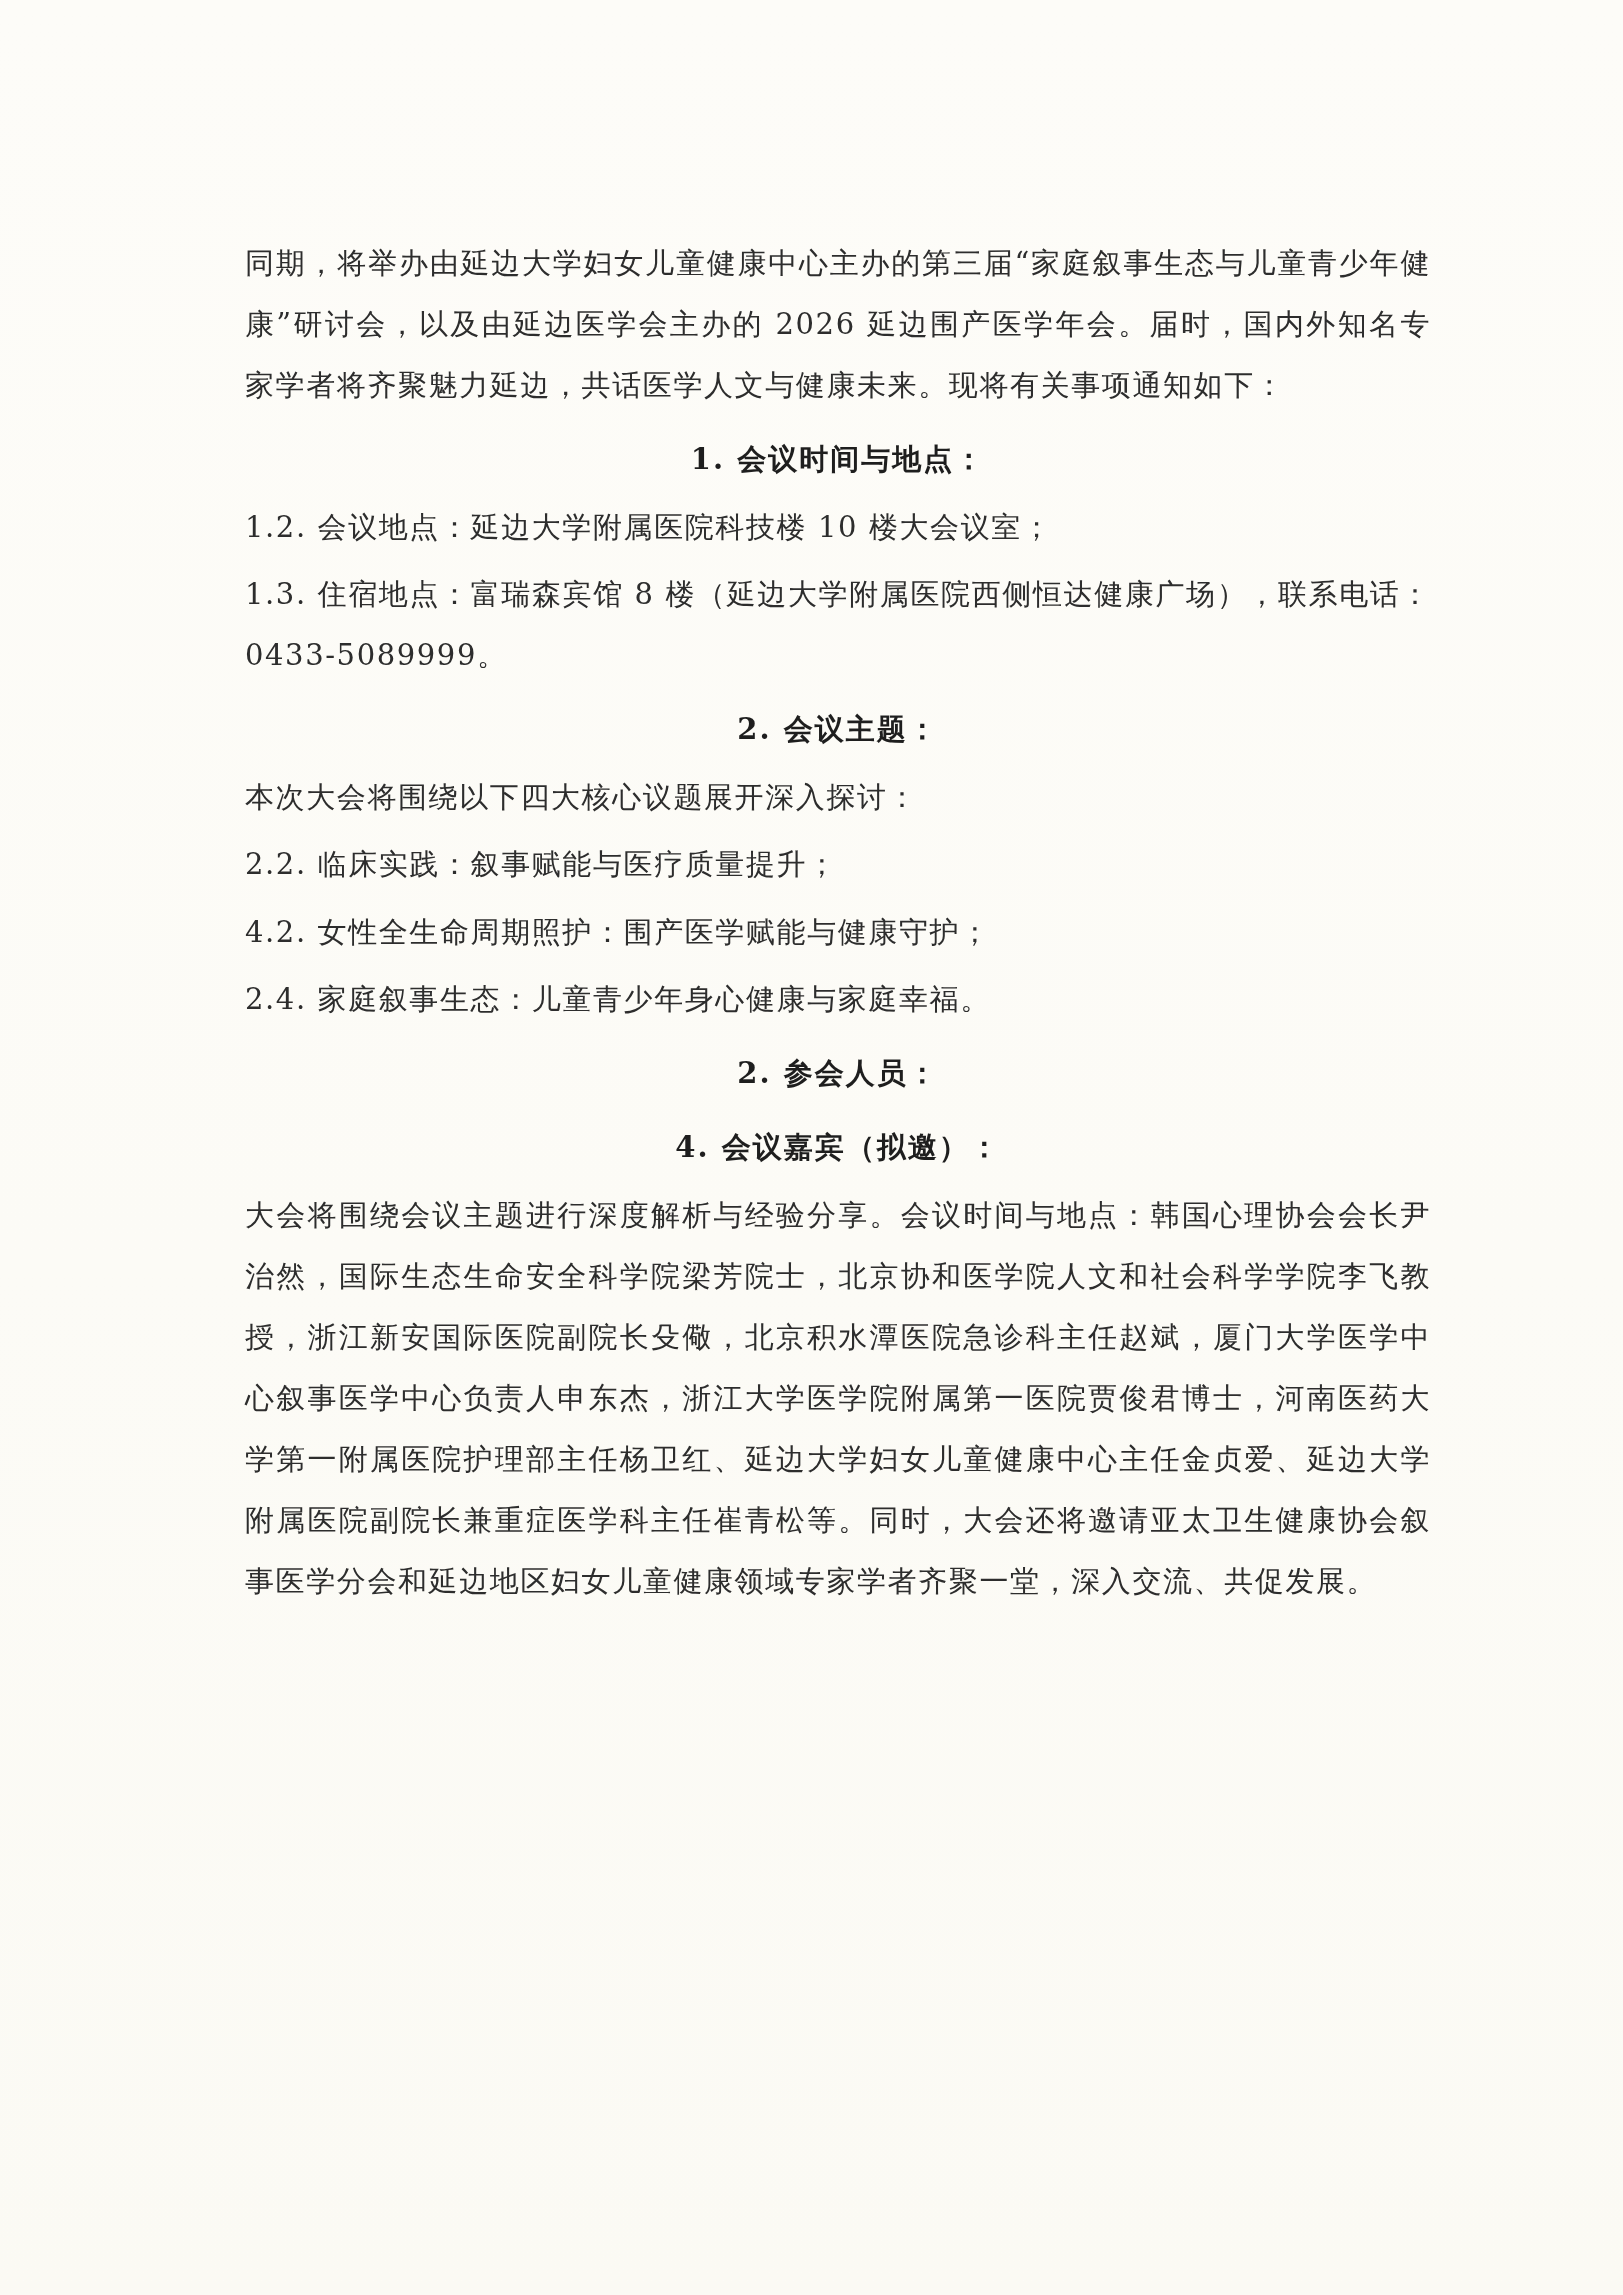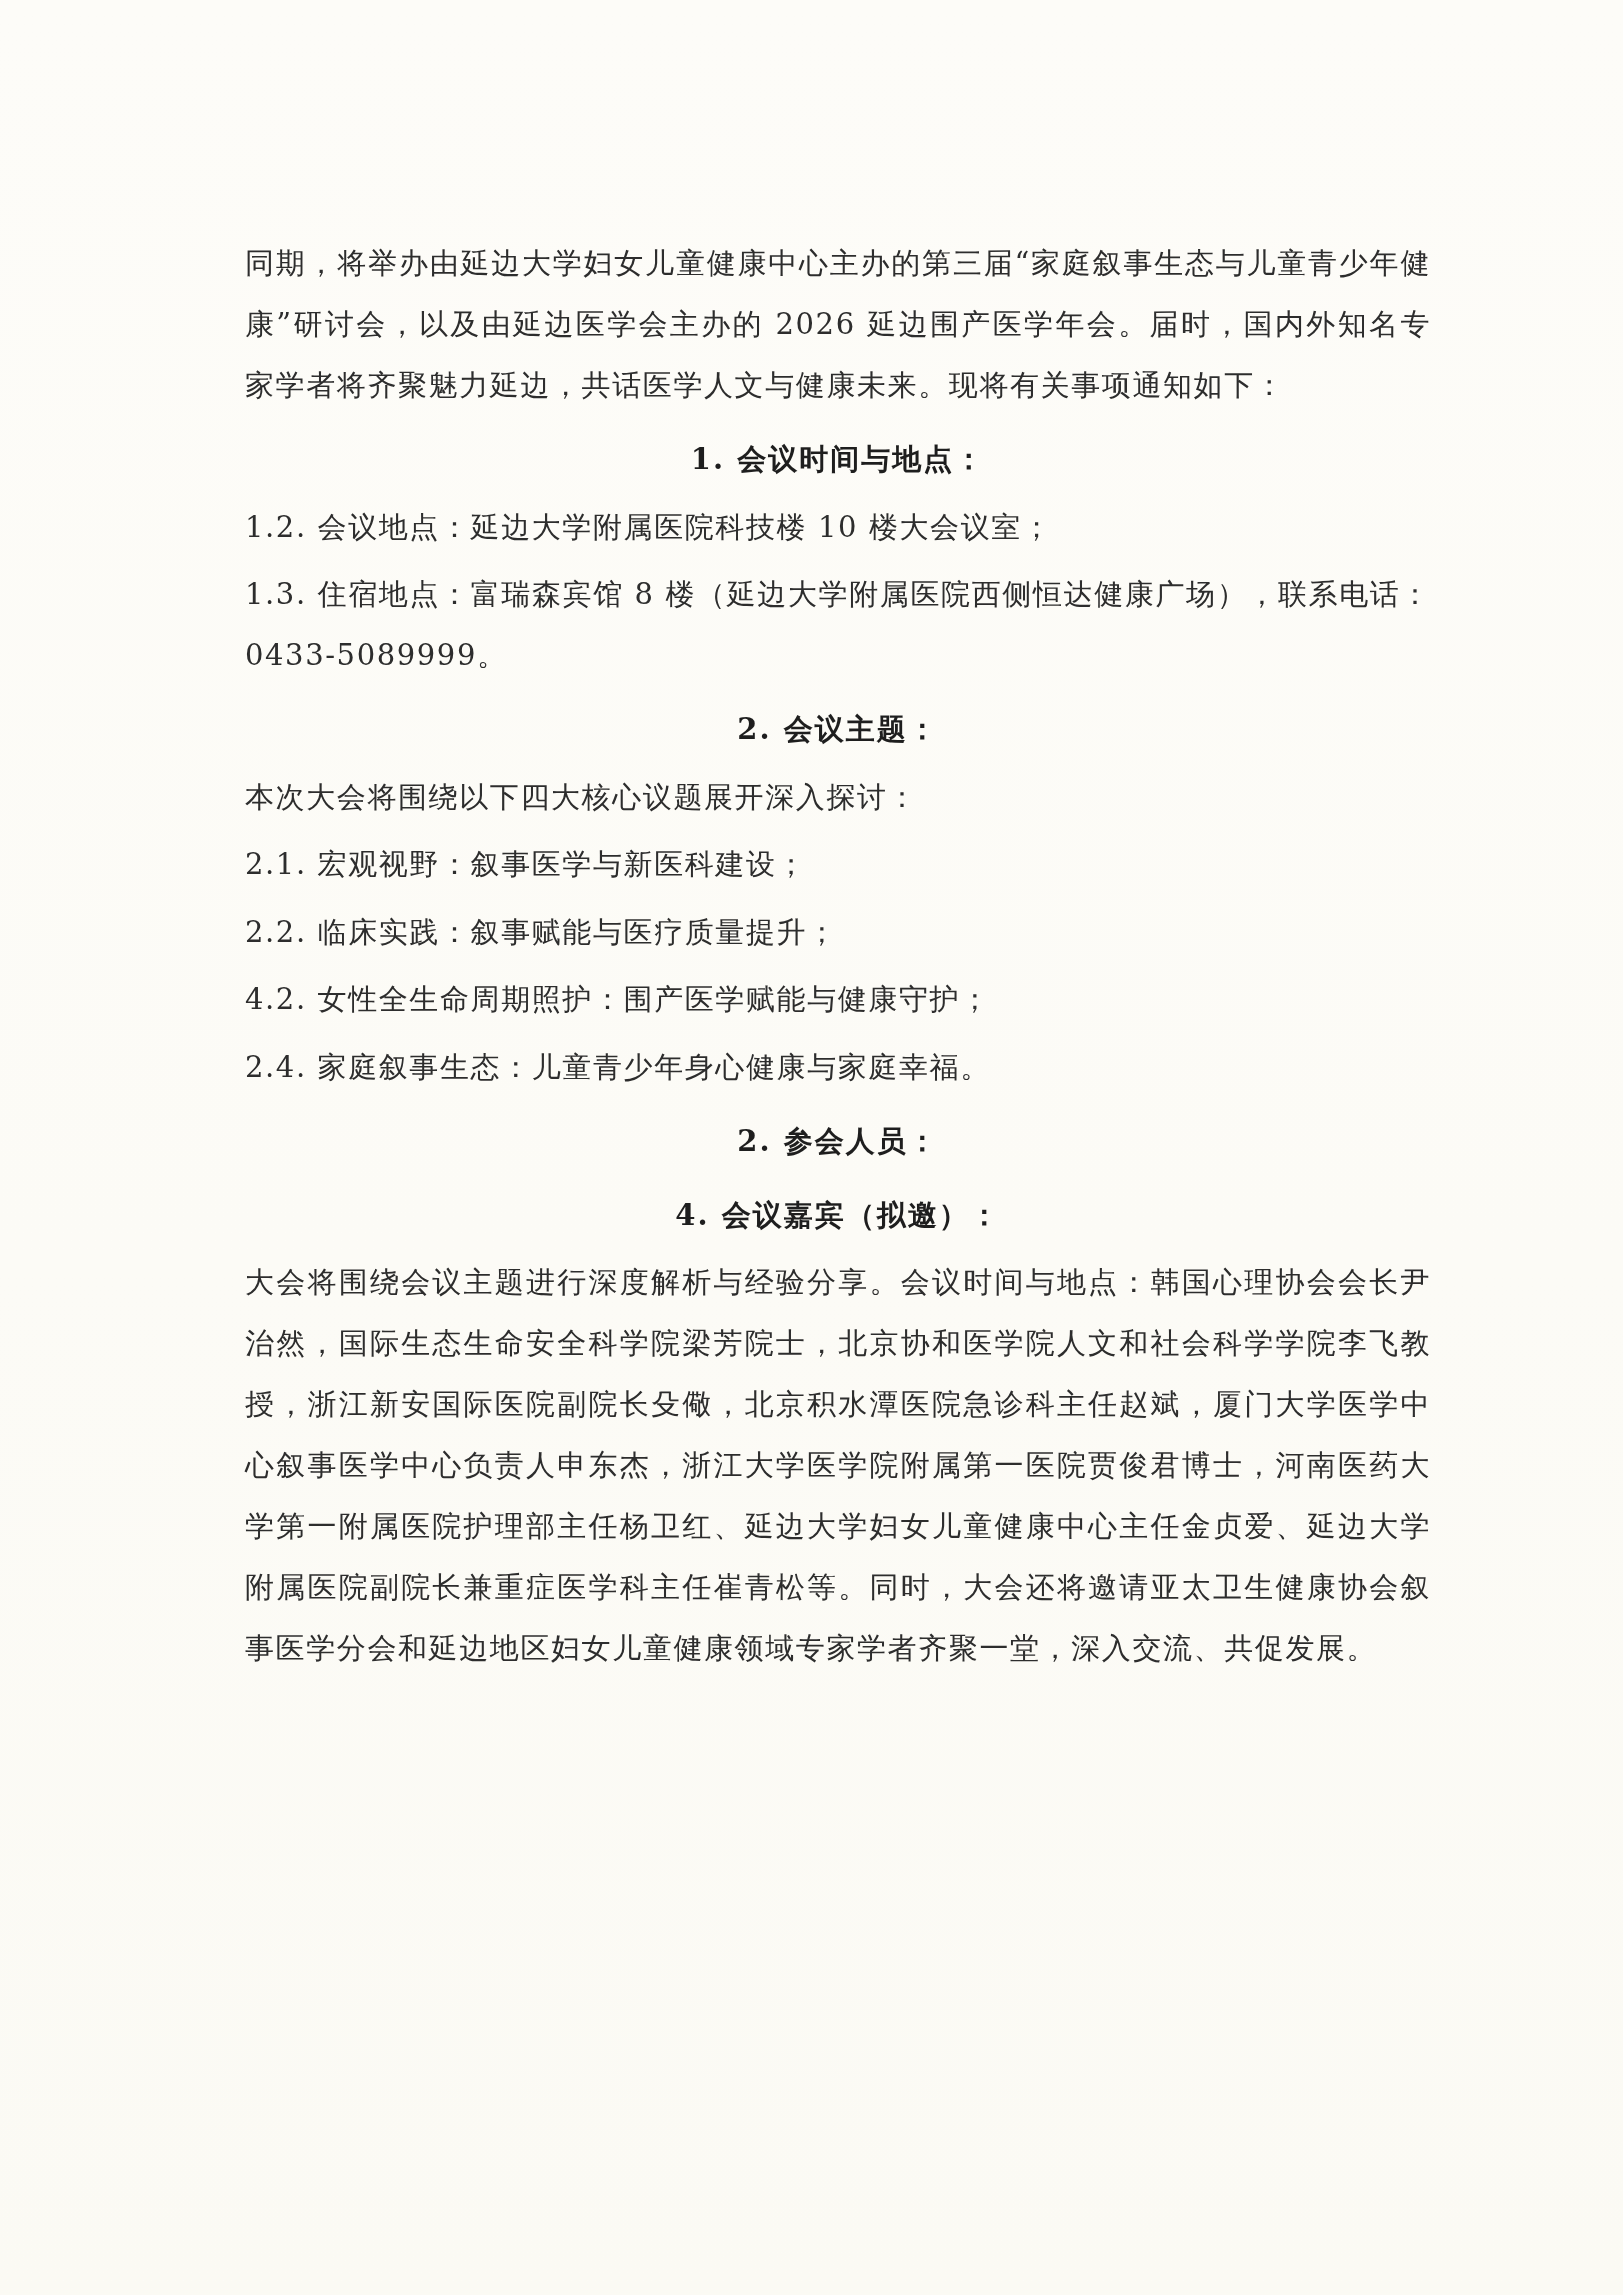--- a/index.html
+++ b/index.html
@@ -46,21 +46,20 @@
   <div class="content">
 
     <p class="para">同期，将举办由延边大学妇女儿童健康中心主办的第三届“家庭叙事生态与儿童青少年健康”研讨会，以及由延边医学会主办的 2026 延边围产医学年会。届时，国内外知名专家学者将齐聚魅力延边，共话医学人文与健康未来。现将有关事项通知如下：</p>
 
     <p class="heading">1. 会议时间与地点：</p>
     <p class="para">1.2. 会议地点：延边大学附属医院科技楼 10 楼大会议室；</p>
     <p class="para">1.3. 住宿地点：富瑞森宾馆 8 楼（延边大学附属医院西侧恒达健康广场），联系电话：0433-5089999。</p>
 
     <p class="heading">2. 会议主题：</p>
     <p class="para">本次大会将围绕以下四大核心议题展开深入探讨：</p>
-    <p class="para">2.1. 宏观视野：叙事医学与新医科建设；</p>
     <p class="para">2.2. 临床实践：叙事赋能与医疗质量提升；</p>
     <p class="para">4.2. 女性全生命周期照护：围产医学赋能与健康守护；</p>
     <p class="para">2.4. 家庭叙事生态：儿童青少年身心健康与家庭幸福。</p>
 
     <p class="heading">2. 参会人员：</p>
 
     <p class="heading">4. 会议嘉宾（拟邀）：</p>
     <p class="para">大会将围绕会议主题进行深度解析与经验分享。会议时间与地点：韩国心理协会会长尹治然，国际生态生命安全科学院梁芳院士，北京协和医学院人文和社会科学学院李飞教授，浙江新安国际医院副院长殳儆，北京积水潭医院急诊科主任赵斌，厦门大学医学中心叙事医学中心负责人申东杰，浙江大学医学院附属第一医院贾俊君博士，河南医药大学第一附属医院护理部主任杨卫红、延边大学妇女儿童健康中心主任金贞爱、延边大学附属医院副院长兼重症医学科主任崔青松等。同时，大会还将邀请亚太卫生健康协会叙事医学分会和延边地区妇女儿童健康领域专家学者齐聚一堂，深入交流、共促发展。</p>
 
   </div>

